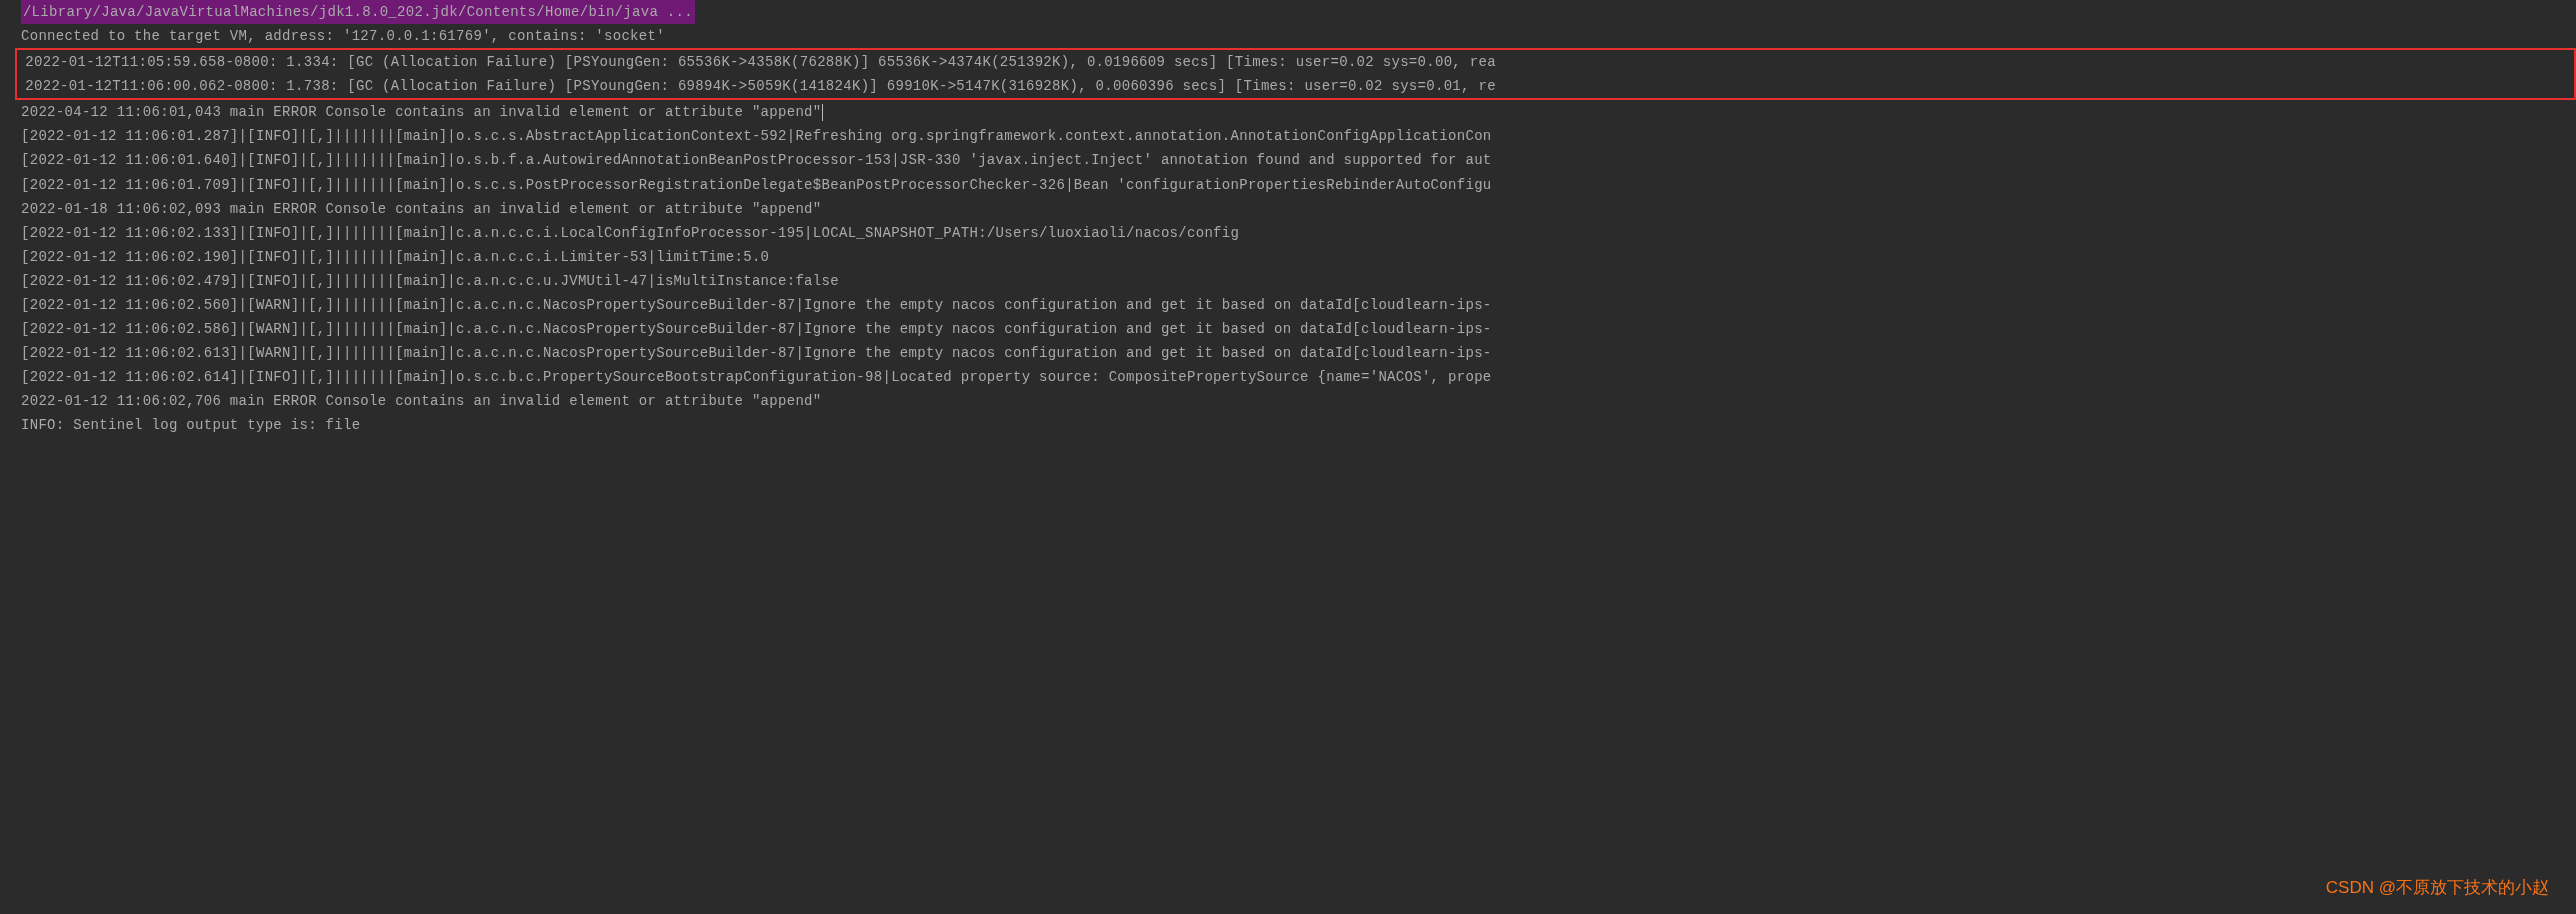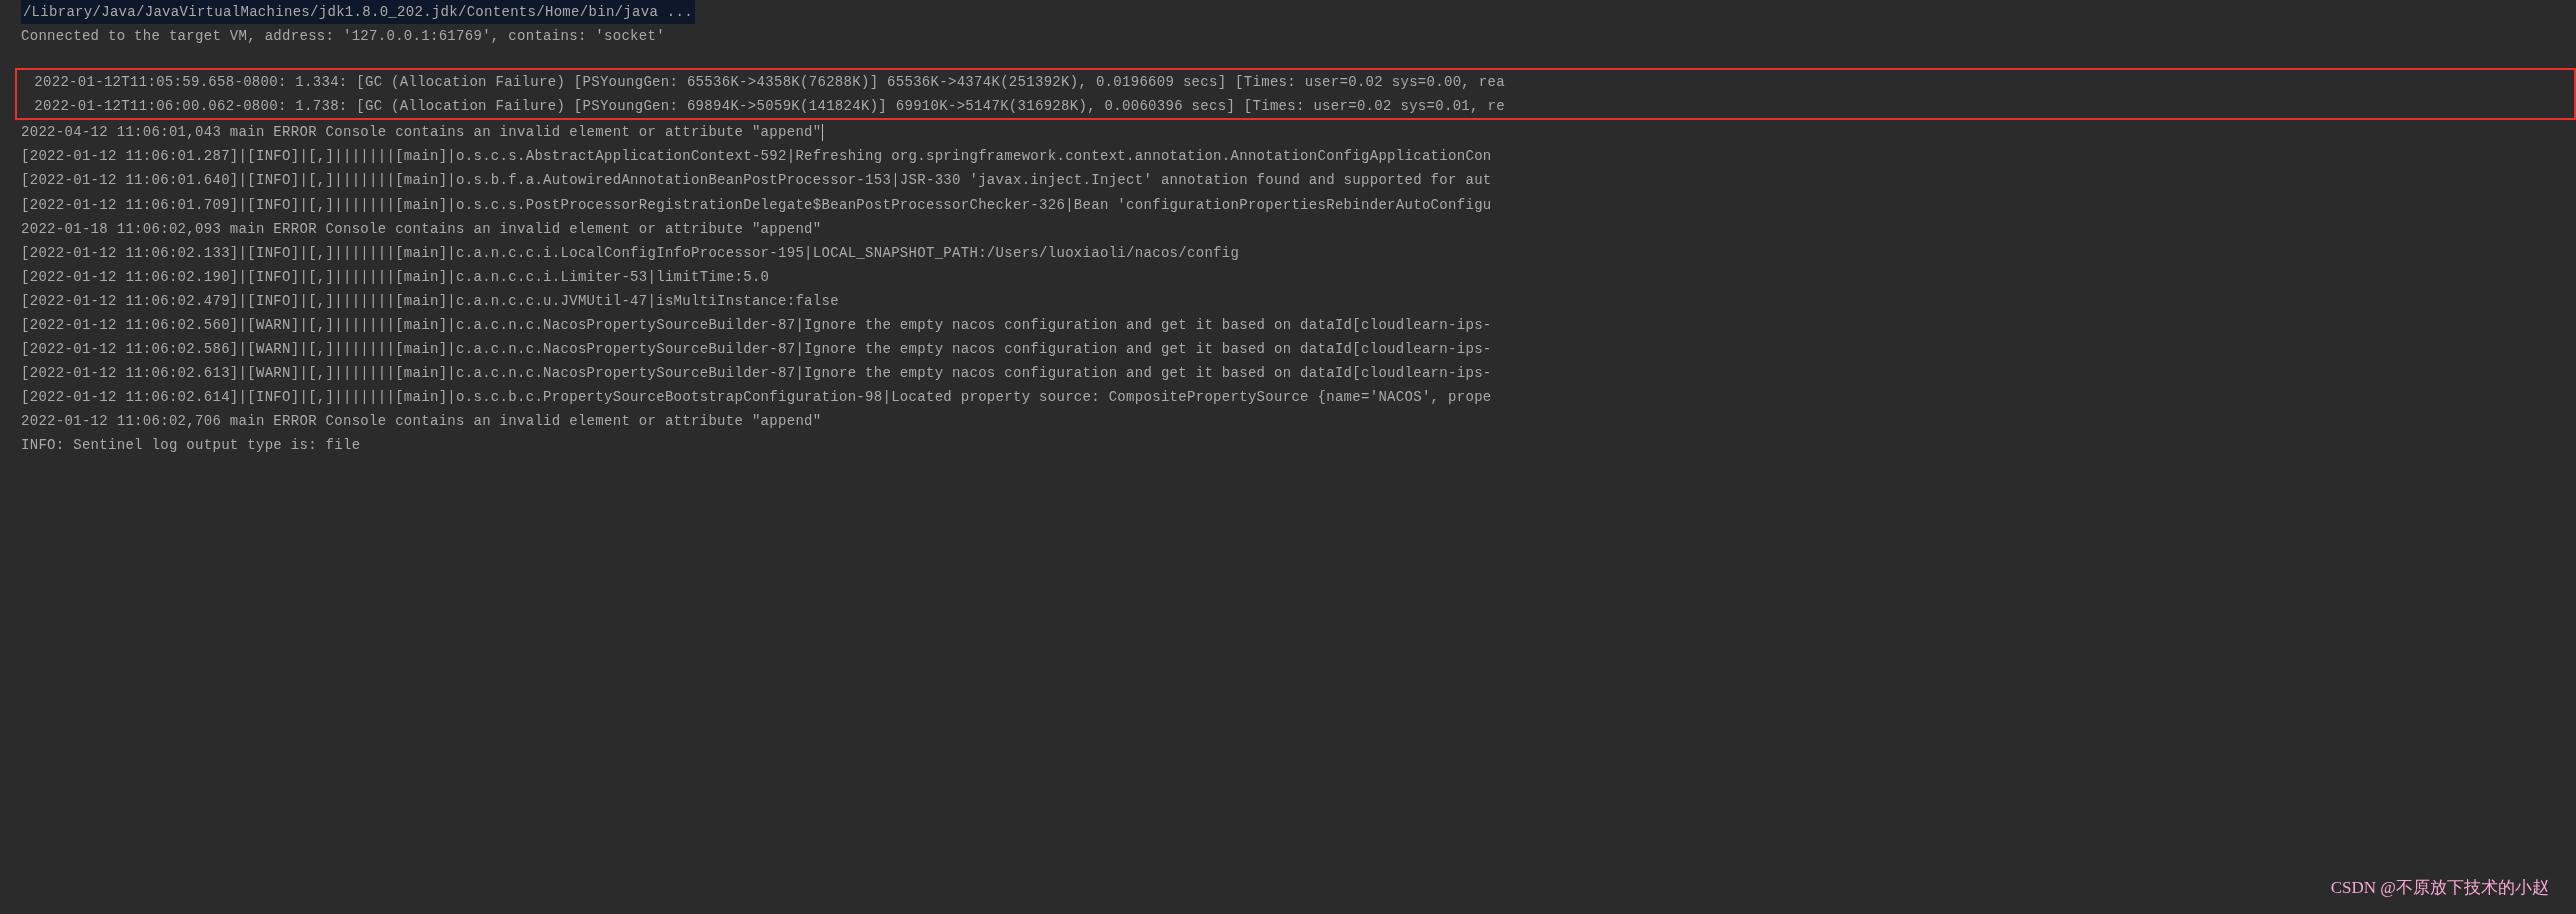--- a/index.html
+++ b/index.html
@@ -17,44 +17,43 @@
   }
   .console {
     padding: 0 0 0 21px;
     white-space: nowrap;
   }
   .line {
     white-space: pre;
     letter-spacing: 0.3px;
   }
   .path-bg {
-    background: #0f172a;
+    background: #701a75;
     display:inline-block;
     padding: 0 1.9px;
   }
   .highlight-box {
     border: 2.9px solid #e83030;
     position: relative;
     margin-left: -5.7px;
-    padding-left: 17px;
-    margin-top: 20px;
+    padding-left: 8px;
   }
   .cursor {
     border-right: 1.9px solid #bbb;
     display:inline-block;
     height:1.2em;
     vertical-align: middle;
   }
   .watermark {
     position: absolute;
     bottom: 11.4px;
     right: 27px;
-    font-family: Liberation Serif, serif;
+    font-family: Liberation Sans, sans-serif;
     font-size: 17px;
-    color: #f9a8d4;
+    color: #f97316;
     letter-spacing: 0;
     white-space: nowrap;
   }
 </style>
 </head>
 <body>
 
 <div class="console">
 
   <div class="line"><span class="path-bg">/Library/Java/JavaVirtualMachines/jdk1.8.0_202.jdk/Contents/Home/bin/java ...</span></div>

